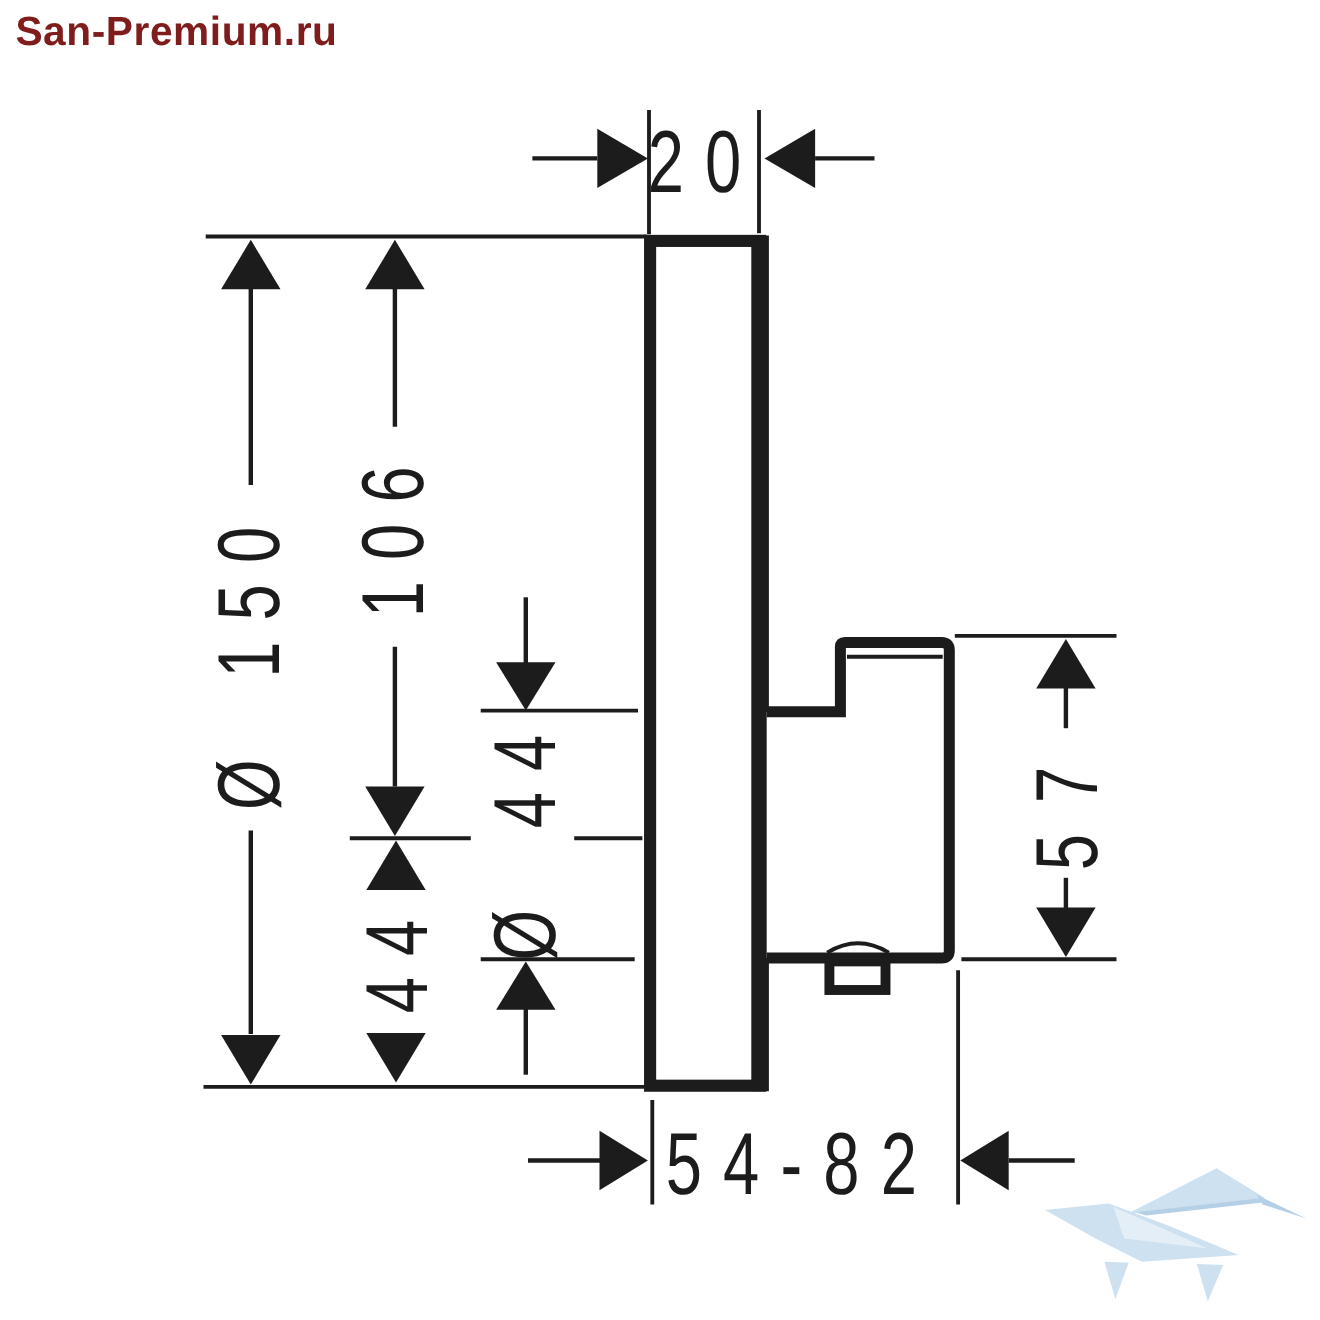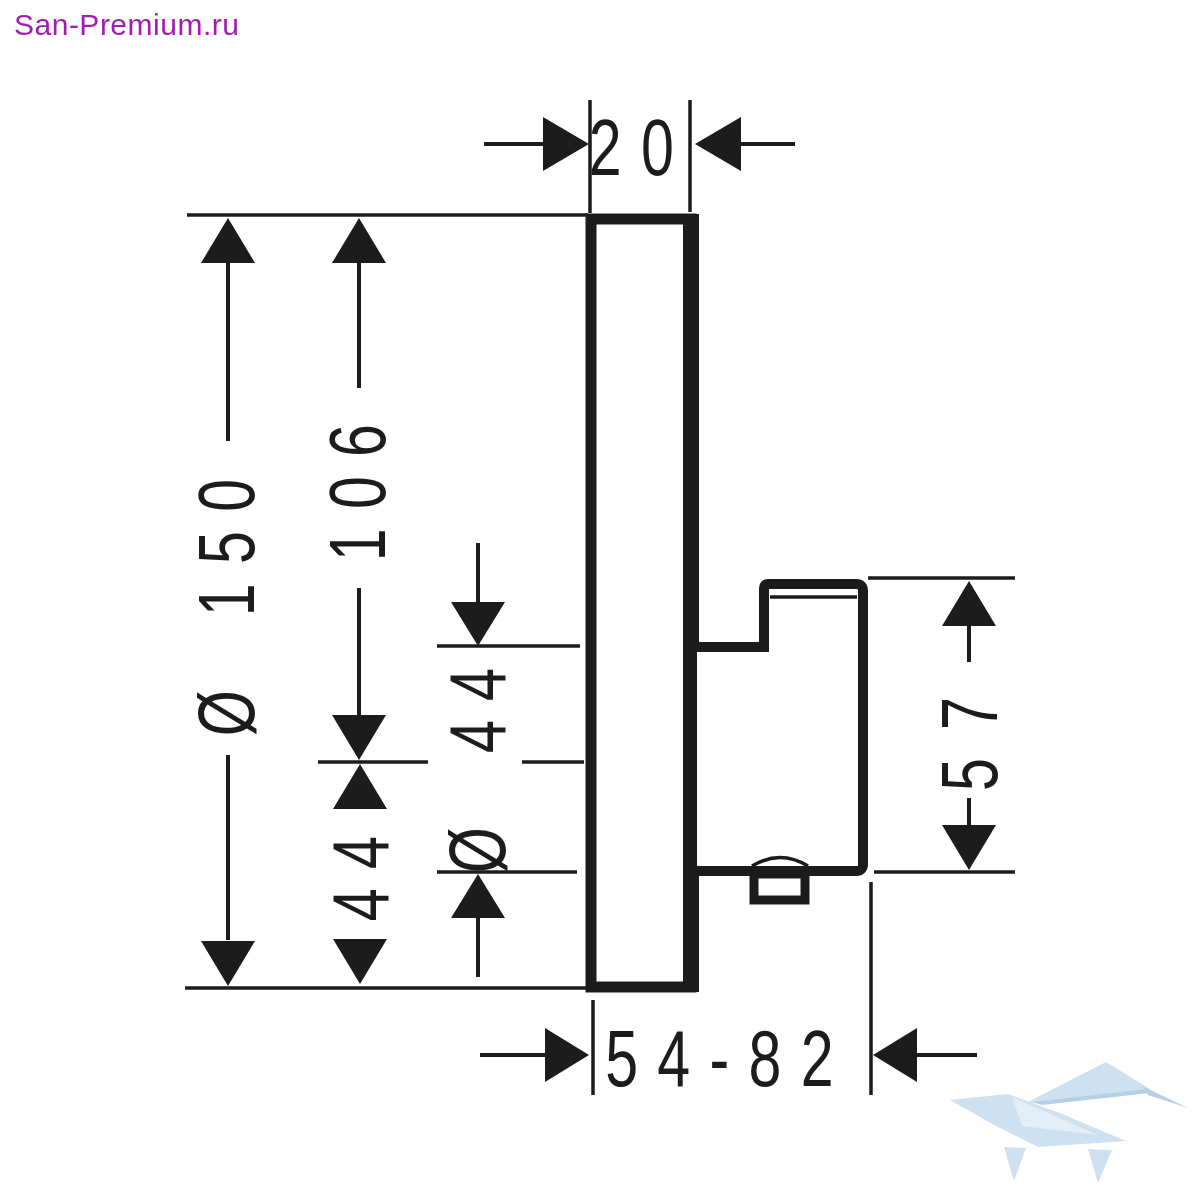--- a/index.html
+++ b/index.html
@@ -1,18 +1,18 @@
 <!DOCTYPE html>
 <html><head>
 <meta charset="utf-8">
 <style>
   html,body{margin:0;padding:0;}
   body{width:1200px;height:1200px;background:#ffffff;font-family:"Liberation Sans",sans-serif;overflow:hidden;}
   #stage{position:relative;width:1200px;height:1200px;background:#fff;}
-  .watermark{position:absolute;left:14px;top:8px;font-size:30px;letter-spacing:0.5px;color:#a21caf;font-weight:400;}
+  .watermark{position:absolute;left:14px;top:8px;font-size:37px;letter-spacing:0.5px;color:#7f1d1d;font-weight:700;}
   svg text{font-family:"Liberation Sans",sans-serif;font-size:80px;letter-spacing:26px;word-spacing:26px;fill:#1c1c1c;}
   svg text.wide{letter-spacing:38px;}
 </style>
 </head>
 <body>
 
 <div id="stage">
   <div class="watermark">San-Premium.ru</div>
 
   <svg width="1200" height="1200" viewBox="0 0 1200 1200">

